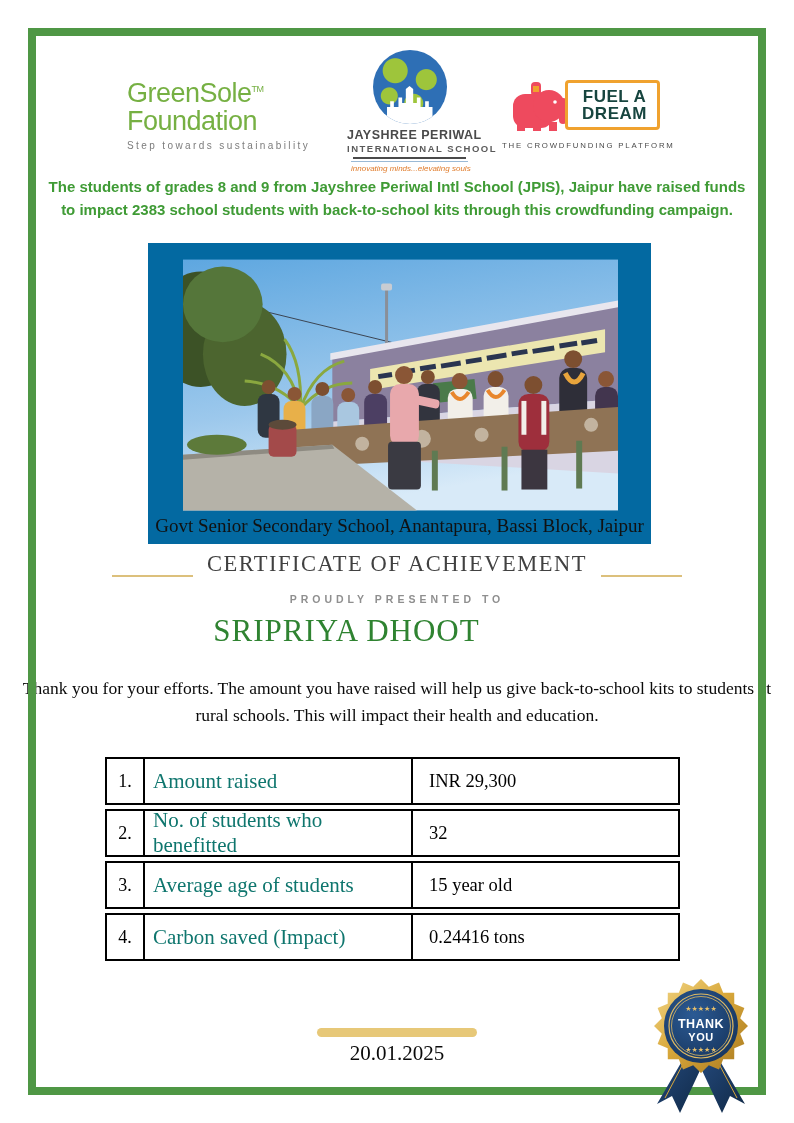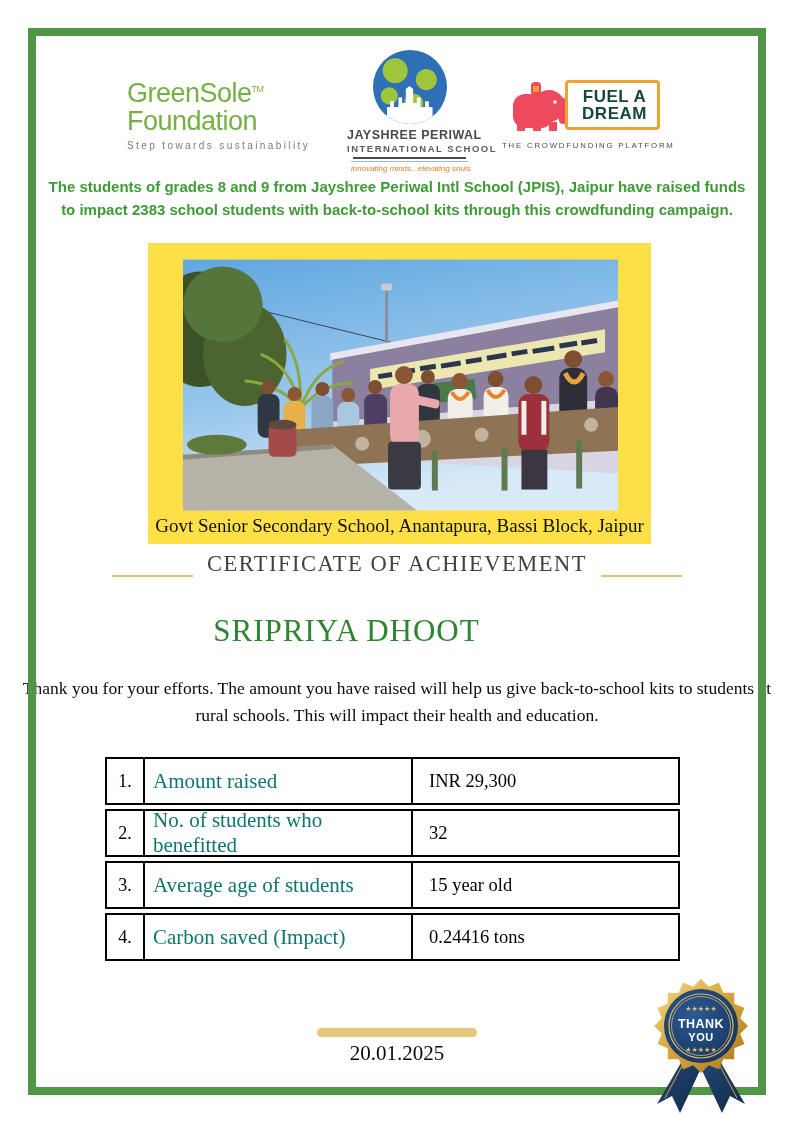--- a/index.html
+++ b/index.html
@@ -31,21 +31,21 @@
   .fd-top { display:flex; align-items:center; justify-content:center; gap:0; }
   .fd-box { border:3px solid #f0a22e; border-radius:4px; padding:5px 10px 5px 14px; margin-left:-8px; text-align:center; }
   .fd-word { font-size:17px; font-weight:bold; color:#17453f; line-height:1.0; letter-spacing:0.5px; }
   .fd-tag { font-size:7.8px; color:#4a4a4a; letter-spacing:1.8px; margin-top:5px; white-space:nowrap; }
 
   
   .intro { position:absolute; top:176px; left:47px; width:700px; text-align:center;
     font-size:15px; font-weight:bold; color:#3f9b35; line-height:1.5; }
 
   
-  .photo-frame { position:absolute; top:243px; left:148px; width:503px; height:301px; background:#fde047; }
+  .photo-frame { position:absolute; top:243px; left:148px; width:503px; height:301px; background:#0369a1; }
   .photo { position:absolute; top:16px; left:35px; width:435px; height:252px; overflow:hidden; }
   .photo svg { display:block; }
   .photo-caption { position:absolute; bottom:7px; left:0; width:100%; text-align:center;
     font-family:"Liberation Serif", serif; font-size:19px; color:#111; }
 
   
   .cert-heading { position:absolute; top:551px; left:112px; width:570px; display:flex; align-items:flex-end; gap:14px; }
   .gold-line { flex:1; height:2px; background:#dcc07c; }
   .cert-title { font-family:"Liberation Serif", serif; font-size:22.5px; color:#414141; letter-spacing:1.5px; white-space:nowrap; }
   .presented { position:absolute; top:593px; left:0; width:794px; text-align:center;
@@ -246,20 +246,21 @@
       </svg>
     </div>
     <div class="photo-caption">Govt Senior Secondary School, Anantapura, Bassi Block, Jaipur</div>
   </div>
 
   <div class="cert-heading">
     <div class="gold-line"></div>
     <div class="cert-title">CERTIFICATE OF ACHIEVEMENT</div>
     <div class="gold-line"></div>
   </div>
+  <div class="presented">PROUDLY PRESENTED TO</div>
   <div class="recipient">SRIPRIYA DHOOT</div>
   <div class="cert-body">Thank you for your efforts. The amount you have raised will help us give back-to-school kits to students at rural schools. This will impact their health and education.</div>
 
   <div class="impact-table">
     <div class="t-row">
       <div class="t-num">1.</div>
       <div class="t-label">Amount raised</div>
       <div class="t-value">INR 29,300</div>
     </div>
     <div class="t-row">

